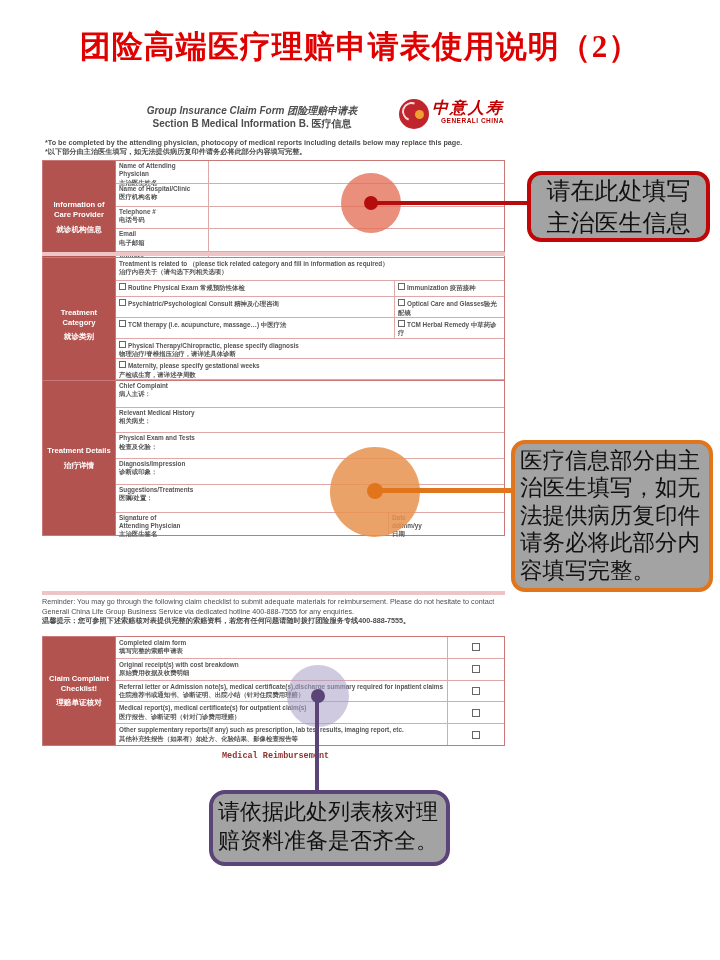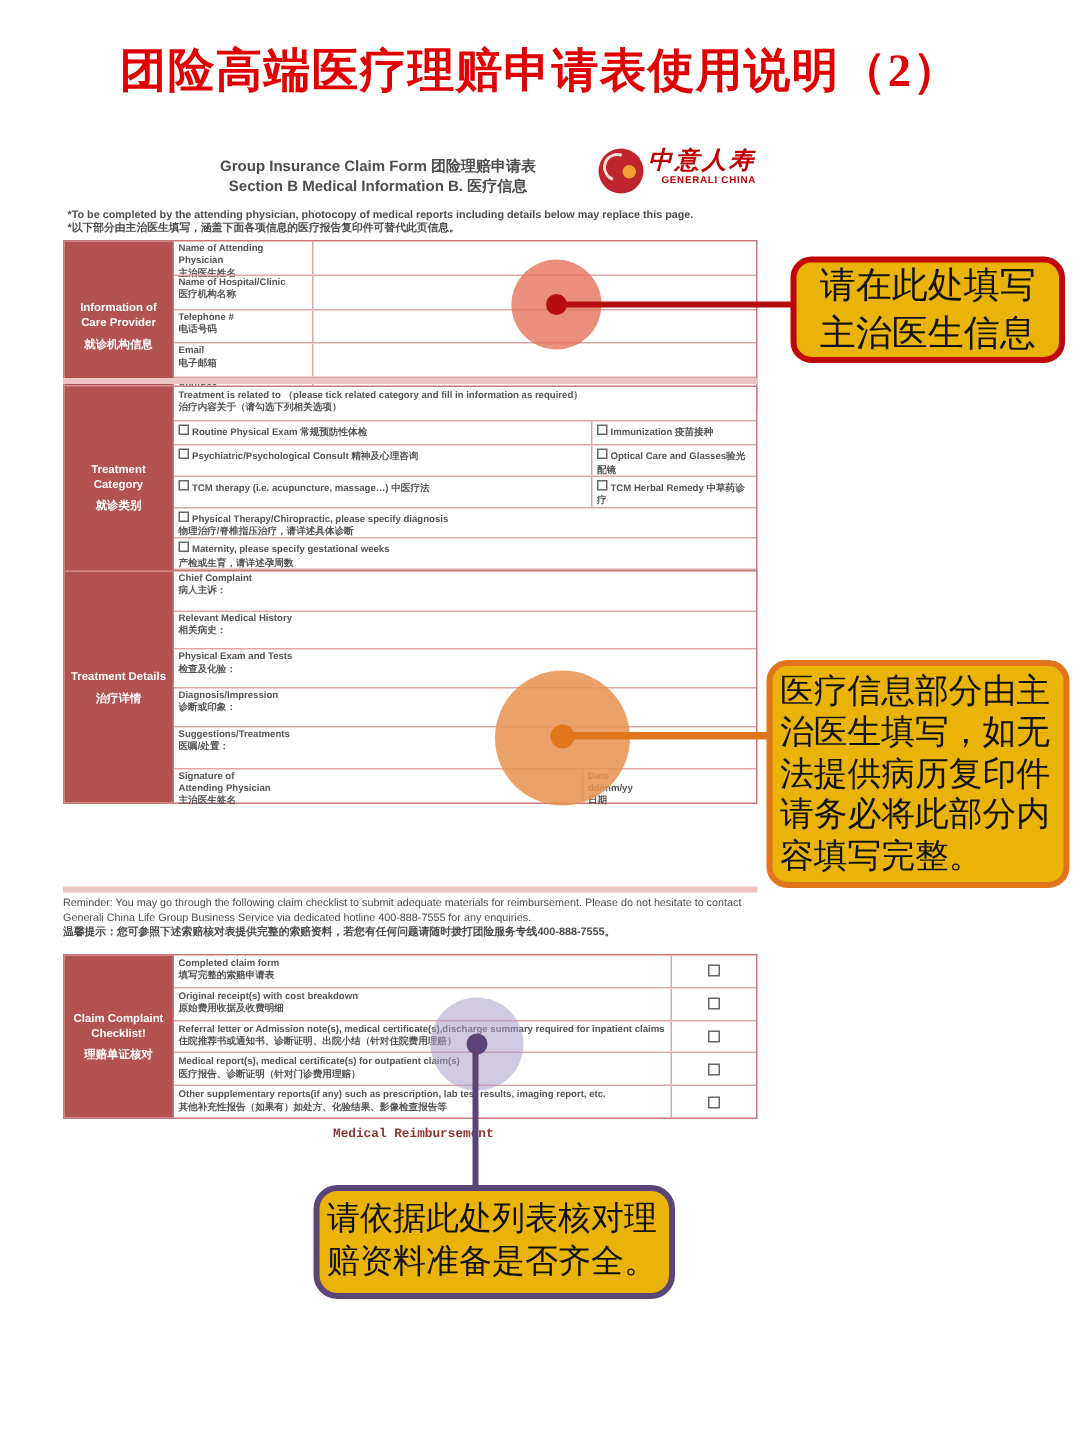--- a/index.html
+++ b/index.html
@@ -6,21 +6,21 @@
   .canvas{position:relative;width:720px;height:960px;background:#fff;overflow:hidden;
           font-family:"Liberation Sans",sans-serif;}
 
   
   .page-title{position:absolute;top:26px;left:0;width:720px;text-align:center;
     font-family:"Liberation Serif",serif;font-weight:bold;font-size:31px;color:#e00000;letter-spacing:1px;}
 
   
   .form-title{position:absolute;left:42px;width:420px;text-align:center;
     font-size:10px;font-weight:bold;color:#4d4d4d;}
-  .ft1{top:104px;} .ft2{top:117px;}
+  .ft1{top:104px;font-style:italic;} .ft2{top:117px;}
   .logo{position:absolute;left:399px;top:99px;display:flex;align-items:flex-start;gap:3px;}
   .logo-emblem{width:30px;height:30px;border-radius:50%;background:#c0242c;position:relative;flex-shrink:0;}
   .logo-emblem::before{content:'';position:absolute;left:3px;top:3px;width:15px;height:15px;border-radius:50%;
     border:2px solid rgba(255,255,255,.85);border-right-color:transparent;border-bottom-color:transparent;
     transform:rotate(-25deg);}
   .logo-emblem::after{content:'';position:absolute;right:5px;top:11px;width:9px;height:9px;border-radius:50%;background:#f0a030;}
   .logo-cn{font-size:16px;font-weight:bold;color:#c00000;letter-spacing:2px;line-height:1.1;font-style:italic;}
   .logo-en{font-size:6.5px;font-weight:bold;color:#c00000;letter-spacing:.5px;text-align:right;}
   .note{position:absolute;left:45px;width:470px;font-size:7.2px;font-weight:bold;color:#4d4d4d;line-height:1.2;}
   .n1{top:139px;} .n2{top:148px;}
@@ -64,21 +64,21 @@
   .c2{left:330px;top:447px;width:90px;height:90px;background:rgba(232,146,78,.85);}
   .c3{left:287px;top:665px;width:62px;height:62px;background:rgba(168,158,198,.55);}
   .dot{position:absolute;border-radius:50%;}
   .d1{left:364px;top:196px;width:14px;height:14px;background:#b50d0d;}
   .d2{left:367px;top:483px;width:16px;height:16px;background:#e0751c;}
   .d3{left:311px;top:689px;width:14px;height:14px;background:#5a4478;}
   .ln{position:absolute;}
   .l1{left:371px;top:201px;width:157px;height:4px;background:#b50d0d;}
   .l2{left:375px;top:488px;width:137px;height:5px;background:#e0751c;}
   .l3{left:315px;top:696px;width:4px;height:95px;background:#5a4478;}
-  .callout{position:absolute;background:#eab308;box-sizing:border-box;color:#111;
+  .callout{position:absolute;background:#a3a3a3;box-sizing:border-box;color:#111;
            font-family:"Liberation Sans",sans-serif;}
   .co1{left:527px;top:171px;width:183px;height:71px;border:4px solid #c00606;border-radius:14px;
        font-size:24px;line-height:1.3;display:flex;align-items:center;justify-content:center;
        text-align:center;padding:0 5px;}
   .co2{left:511px;top:440px;width:202px;height:152px;border:4px solid #e0751c;border-radius:14px;
        font-size:22.5px;line-height:1.22;padding:3px 5px;text-align:left;}
   .co3{left:209px;top:790px;width:241px;height:76px;border:4px solid #5a4478;border-radius:16px;
        font-size:22px;line-height:1.32;padding:3px 5px;text-align:left;}
 </style>
 </head>
@@ -93,21 +93,21 @@
 
   <div class="logo">
     <div class="logo-emblem"></div>
     <div>
       <div class="logo-cn">中意人寿</div>
       <div class="logo-en">GENERALI CHINA</div>
     </div>
   </div>
 
   <div class="note n1">*To be completed by the attending physician, photocopy of medical reports including details below may replace this page.</div>
-  <div class="note n2">*以下部分由主治医生填写，涵盖下面各项信息的医疗报告复印件可替代此页信息。</div>
+  <div class="note n2">*以下部分由主治医生填写，如无法提供病历复印件请务必将此部分内容填写完整。</div>
 
   <div class="tbl" style="top:160px;height:115px;">
     <div class="hdr">
       <div>Information of Care Provider</div>
       <div class="hdr-cn">就诊机构信息</div>
     </div>
     <div class="tbody">
       <div class="row" style="flex:1;">
         <div class="lbl cell-txt">
           <div>Name of Attending Physician</div>

